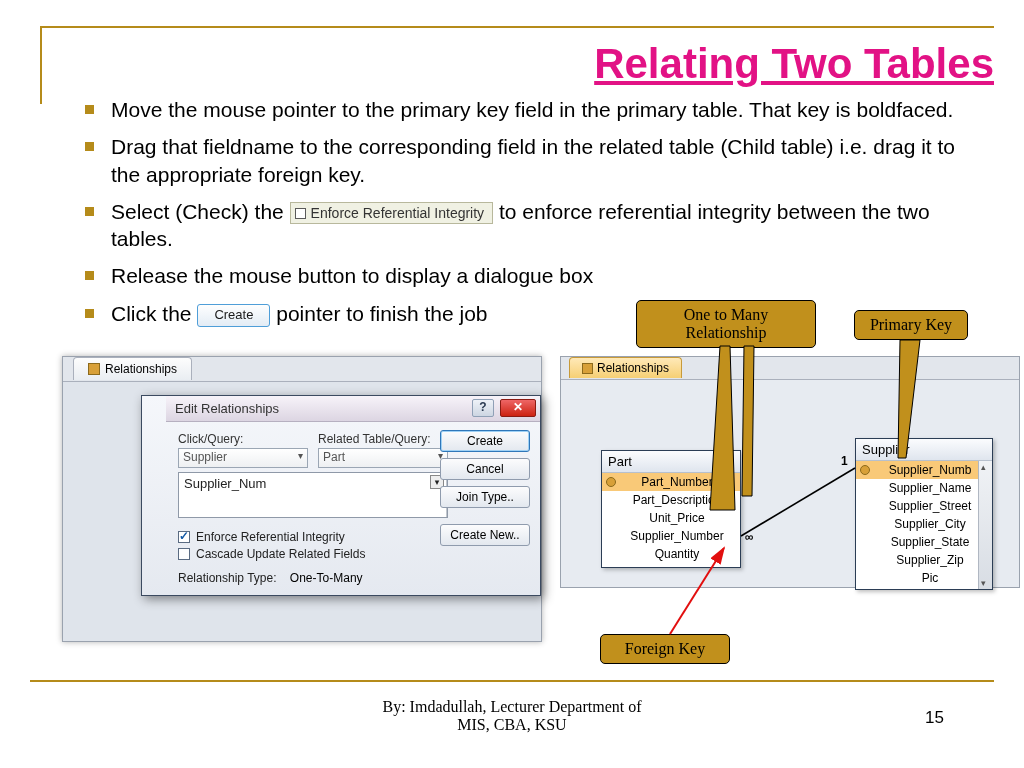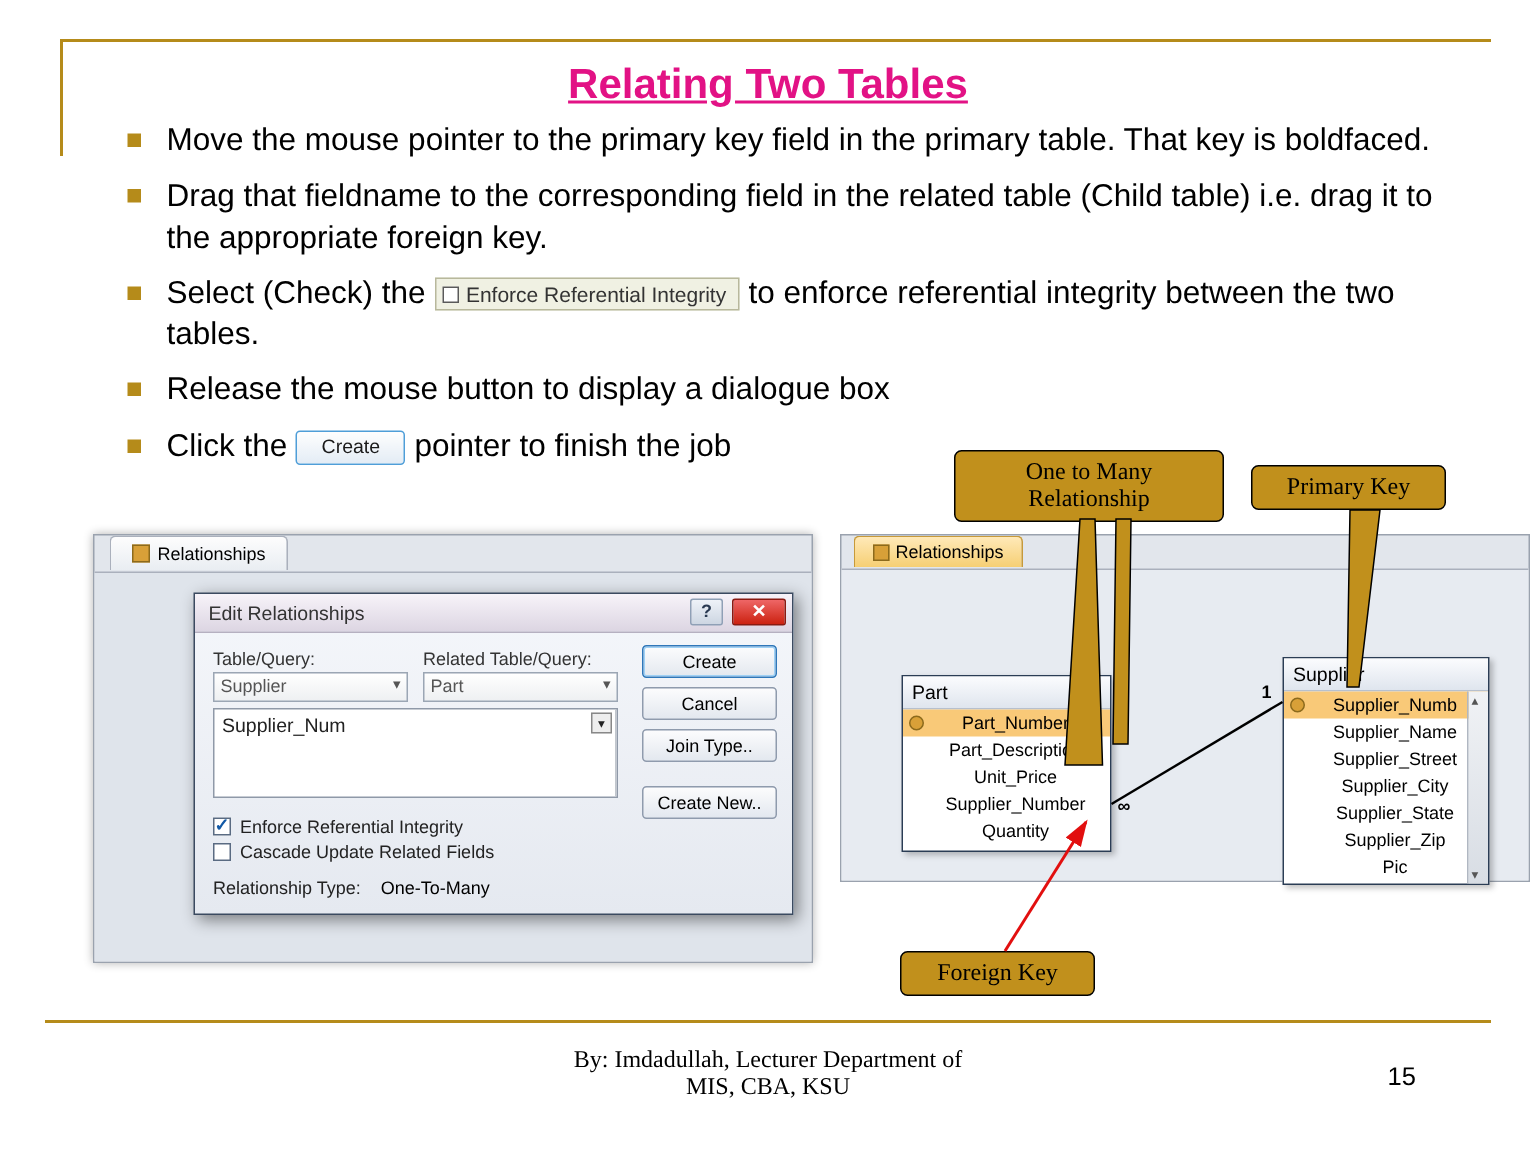--- a/index.html
+++ b/index.html
@@ -14,23 +14,23 @@
   }
   .slide {
     position: absolute;
     left: 30px; right: 30px; top: 20px; bottom: 30px;
   }
   .frame-top { position:absolute; top:6px; left:10px; right:0; height:2px; background:#b58b1a; }
   .frame-left { position:absolute; top:6px; left:10px; width:2px; height:78px; background:#b58b1a; }
   .frame-bottom { position:absolute; left:0; right:0; height:2px; background:#b58b1a; top:660px;}
   .title {
     color:#e21285;
-    font-size:28px;
+    font-size:42px;
     font-weight:bold;
-    text-align:center;
+    text-align:right;
     text-decoration: underline;
     margin-top: 20px;
   }
   ul.bullets {
     list-style:none;
     padding:0 20px 0 55px;
     margin:8px 0 0 0;
   }
   ul.bullets li {
     position:relative;
@@ -99,25 +99,26 @@
   .tab .rel-icon {
     display:inline-block;width:12px;height:12px;background:#d8a038;border:1px solid #8c6a1c;vertical-align:-2px;margin-right:5px;
   }
   .canvas-bg {
     position:absolute; top:24px; left:0; right:0; bottom:0;
     background:#dfe4eb;
     border-top:1px solid #aab0bc;
   }
   .dialog {
     position:absolute;
-    left:66px; top:38px;
+    left:78px; top:38px;
     width:400px;
     background:linear-gradient(#f5f7fb,#e5e9f0);
     border:1px solid #3b4a60;
     box-shadow:3px 3px 10px rgba(0,0,0,.45);
+    padding-left:24px;
   }
   .titlebar {
     background:linear-gradient(#f7f3f9,#dcd5e2);
     border-bottom:1px solid #b6b0c0;
     color:#333;
     font-size:13px;
     padding:5px 9px;
     position:relative;
   }
   .titlebar .close {
@@ -151,21 +152,21 @@
     color:#555;
     position:relative;
   }
   .combo::after{
     content:"▾"; position:absolute; right:4px; top:1px; font-size:10px; color:#555;
   }
   .grid {
     margin-top:4px;
     border:1px solid #8f99a8;
     background:#fff;
-    height:60px;
+    height:46px;
     display:flex;
   }
   .gcell {
     flex:1;
     border-right:1px solid #c1c6cd;
     font-size:13px;
     padding:3px 5px;
     white-space:nowrap;
     overflow:hidden;
     position:relative;
@@ -298,21 +299,21 @@
     <div class="canvas-bg"></div>
     <div class="dialog">
       <div class="titlebar">
         <span>Edit Relationships</span>
         <div class="help">?</div>
         <div class="close">✕</div>
       </div>
       <div class="dlg-body">
         <div class="cols" style="width:270px">
           <div class="col">
-            <div class="lbl">Table/Query:</div>
+            <div class="lbl">Click/Query:</div>
             <div class="combo">Supplier</div>
           </div>
           <div class="col">
             <div class="lbl">Related Table/Query:</div>
             <div class="combo">Part</div>
           </div>
         </div>
         <div class="grid" style="width:270px">
           <div class="gcell"><span>Supplier_Num</span><span class="dd">▾</span></div>
         </div>
@@ -361,21 +362,21 @@
       <svg class="overlay" width="460" height="210">
         <line x1="180" y1="156" x2="294" y2="88" stroke="#000" stroke-width="1.6"></line>
       </svg>
       <div class="link-inf" style="left:184px;top:150px">∞</div>
       <div class="link-1" style="left:280px;top:74px">1</div>
     </div>
   </div>
 
   <div class="callout" style="left:606px;top:280px;width:180px;white-space:pre-line">One to Many
 Relationship</div>
-  <div class="callout small" style="left:804px;top:290px;width:130px">Primary Key</div>
+  <div class="callout small" style="left:824px;top:290px;width:114px">Primary Key</div>
   <div class="callout small" style="left:570px;top:614px;width:130px">Foreign Key</div>
 
   <svg class="overlay" width="1024" height="768" style="left:0;top:0">
 
     <polygon points="690,326 700,326 705,490 680,490" fill="#c1901c" stroke="#000"></polygon>
     <polygon points="714,326 724,326 722,476 712,476" fill="#c1901c" stroke="#000"></polygon>
 
     <polygon points="870,320 890,320 876,438 868,438" fill="#c1901c" stroke="#000"></polygon>
 
     <defs>

